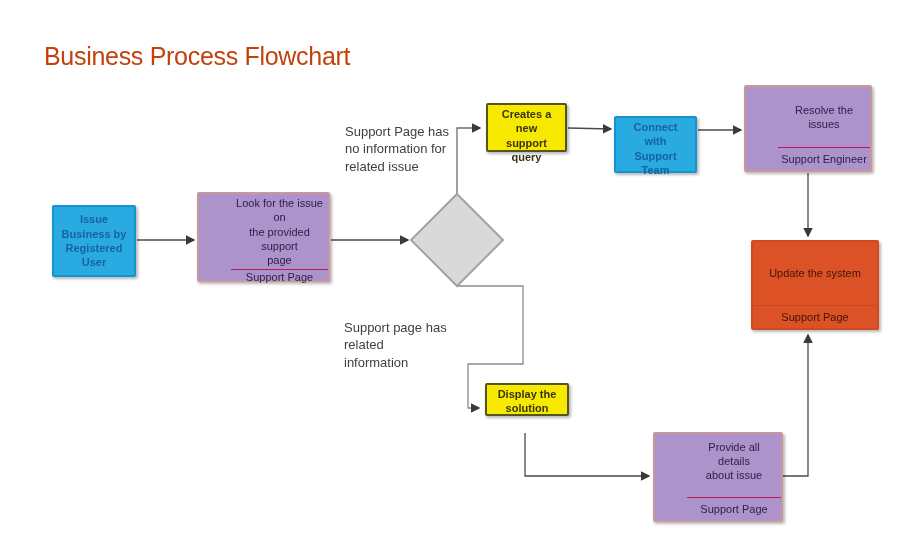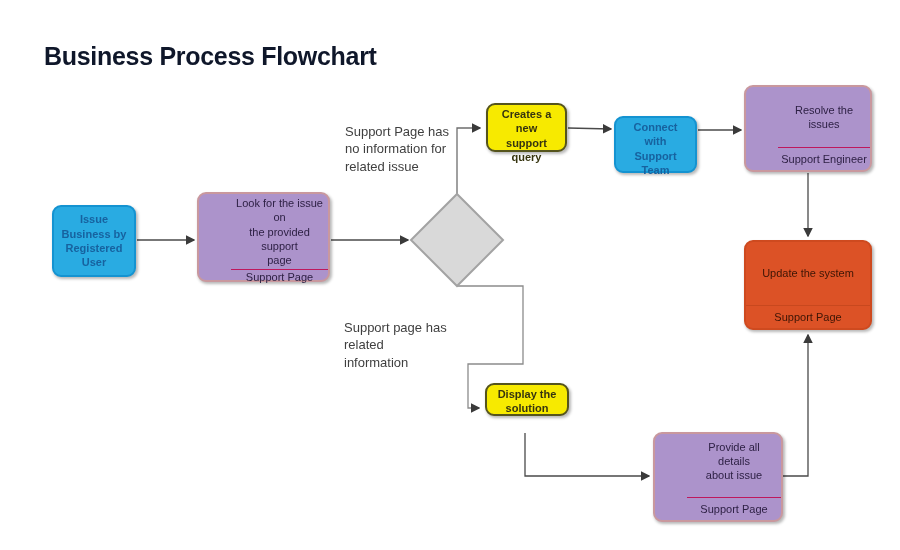--- a/index.html
+++ b/index.html
@@ -2,42 +2,42 @@
 <html><head>
 <meta charset="utf-8">
 <style>
   * { margin: 0; padding: 0; box-sizing: border-box; }
   body { background: #ffffff; font-family: "Liberation Sans", sans-serif; }
   .canvas {
     position: relative; width: 900px; height: 550px; background: #ffffff; overflow: hidden;
   }
   .page-title {
     position: absolute; left: 44px; top: 42px;
-    font-size: 25px; font-weight: 700; color: #0f172a; letter-spacing: -0.3px;
+    font-size: 25px; font-weight: 400; color: #c2410c; letter-spacing: -0.3px;
   }
   svg.connectors { position: absolute; left: 0; top: 0; pointer-events: none; }
 
   .node {
     position: absolute; display: flex; flex-direction: column;
-    border-radius: 9px; font-size: 11px; line-height: 1.3; text-align: center;
+    border-radius: 2px; font-size: 11px; line-height: 1.3; text-align: center;
     box-shadow: 1.5px 2px 3px rgba(0,0,0,0.28);
   }
   .node-main {
     flex: 1; display: flex; align-items: center; justify-content: center;
     padding: 2px 5px; white-space: pre-line;
   }
   .node-sub {
     height: 23px; display: flex; align-items: center; justify-content: center;
     white-space: pre-line;
   }
   .node-blue   { background: #29ABE2; border: 2px solid #1493D1; color: #17629F; font-weight: 700; }
   .node-purple { background: #AC93CB; border: 2px solid #C9989E; color: #2E2145; padding-left: 32px; }
   .node-purple .node-sub { border-top: 1px solid #be185d; }
   .node-yellow { background: #F7EA00; border: 2px solid #55541C; color: #36340F; font-weight: 700; }
-  .node-orange { background: #DC5226; border: 2px solid #CE4A1F; color: #3D1505; }
+  .node-orange { background: #DC5226; border: 2px solid #CE4A1F; color: #3D1505; margin-left: 7px; }
   .node-orange .node-sub { border-top: 1px solid #C8481E; }
 
   .edge-label {
     position: absolute; width: 120px; text-align: left;
     font-size: 13px; line-height: 1.33; color: #3F3F3F; white-space: pre-line;
   }
 </style>
 </head>
 <body>
 

